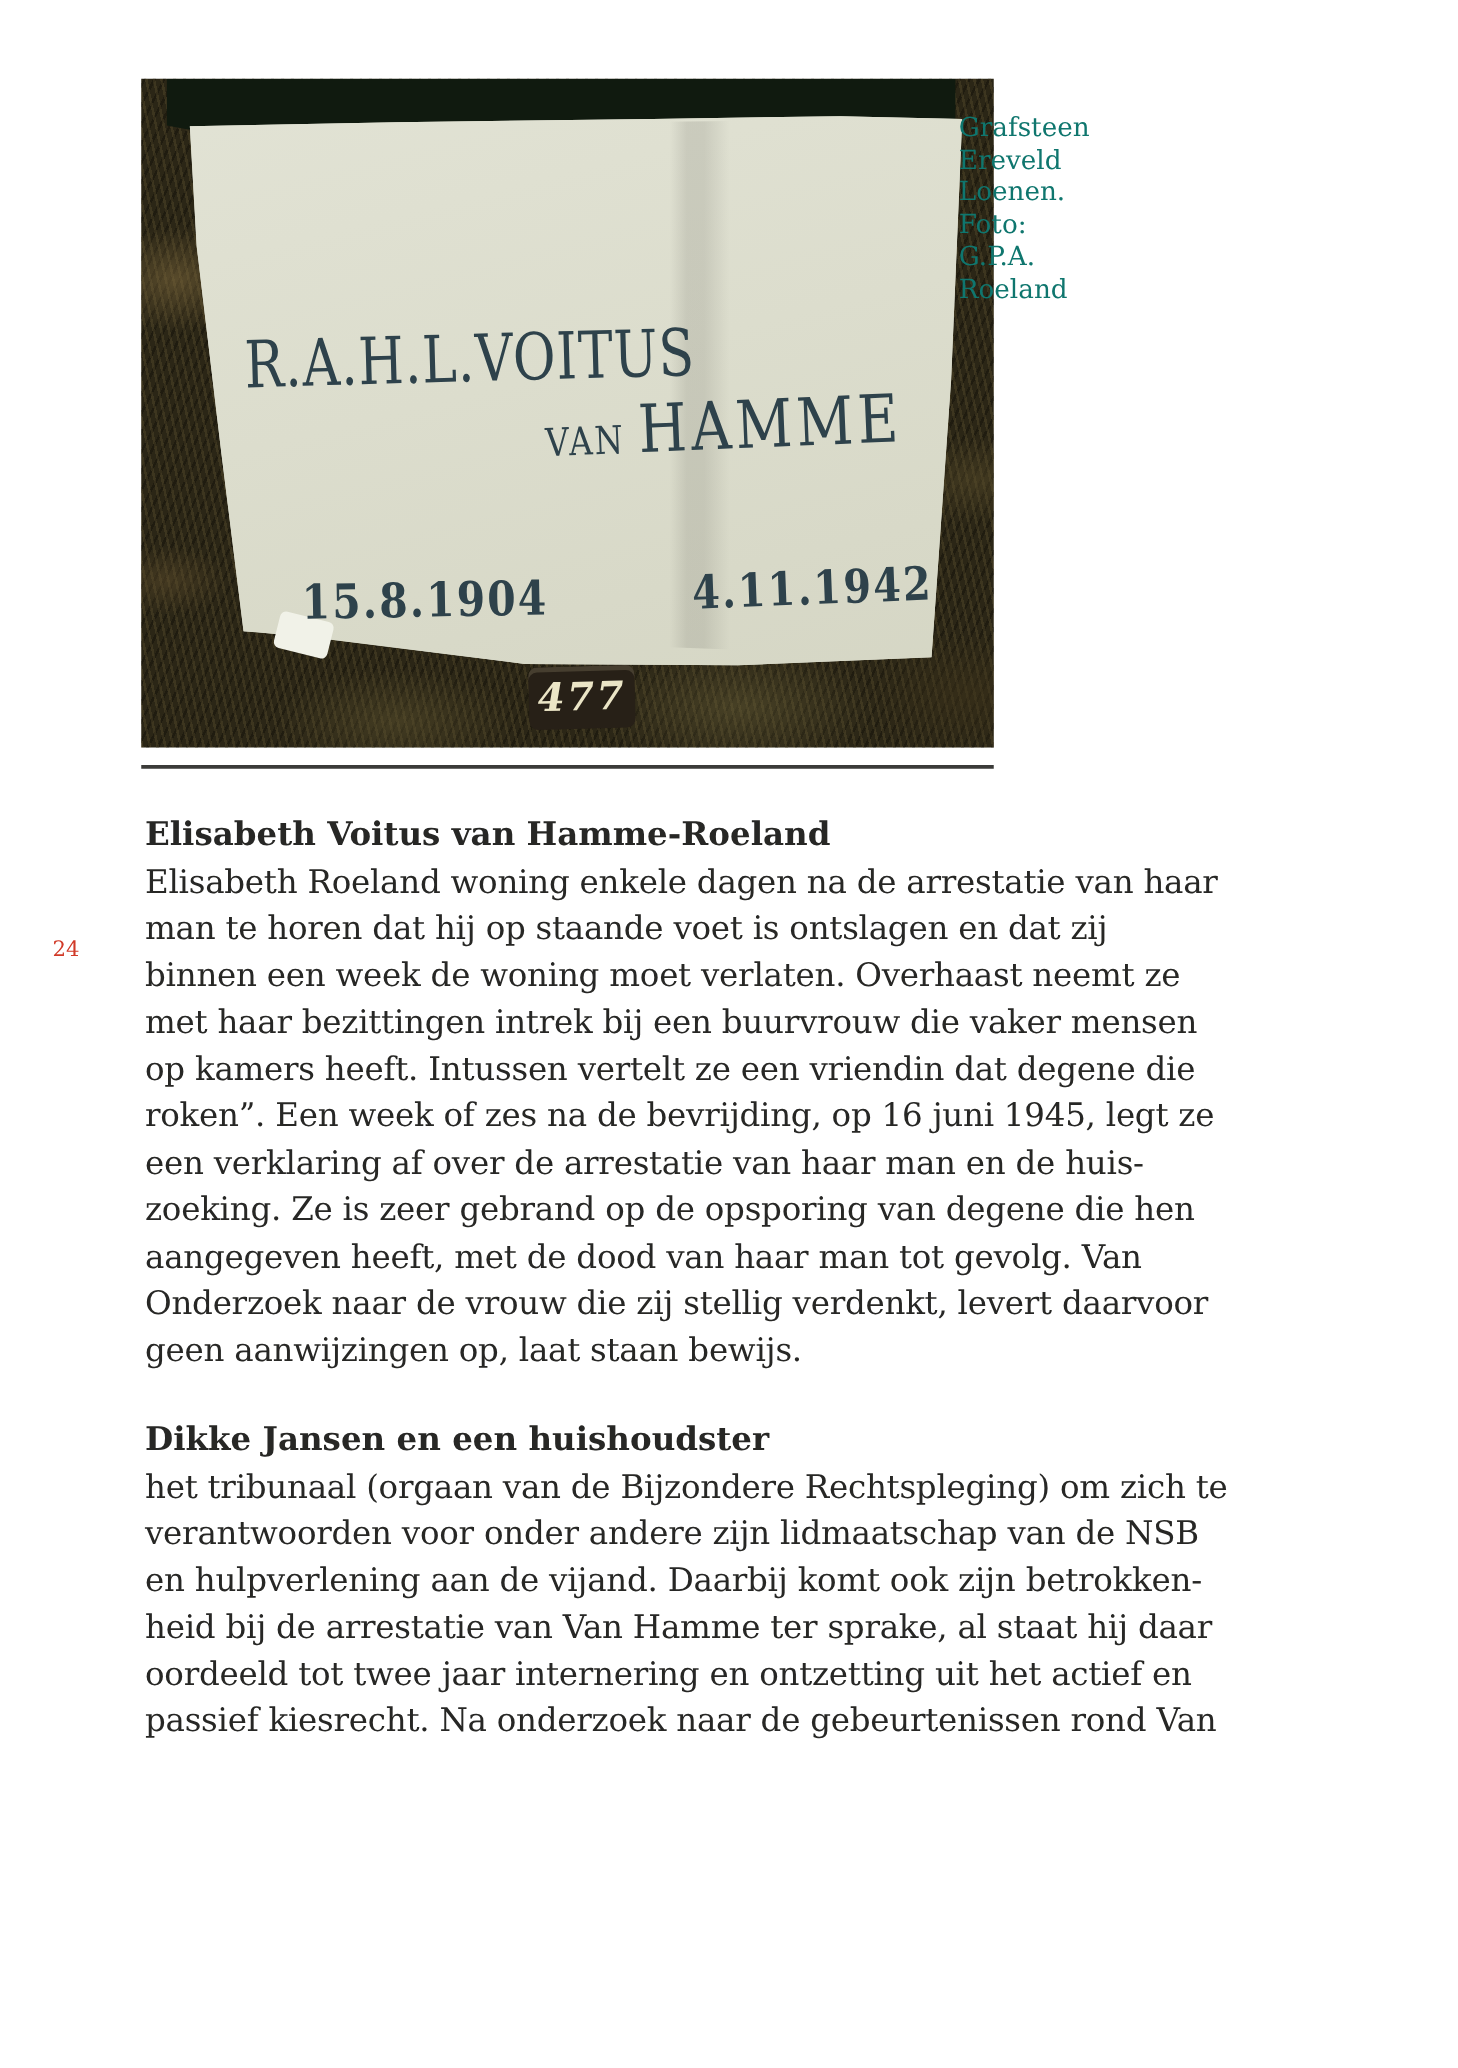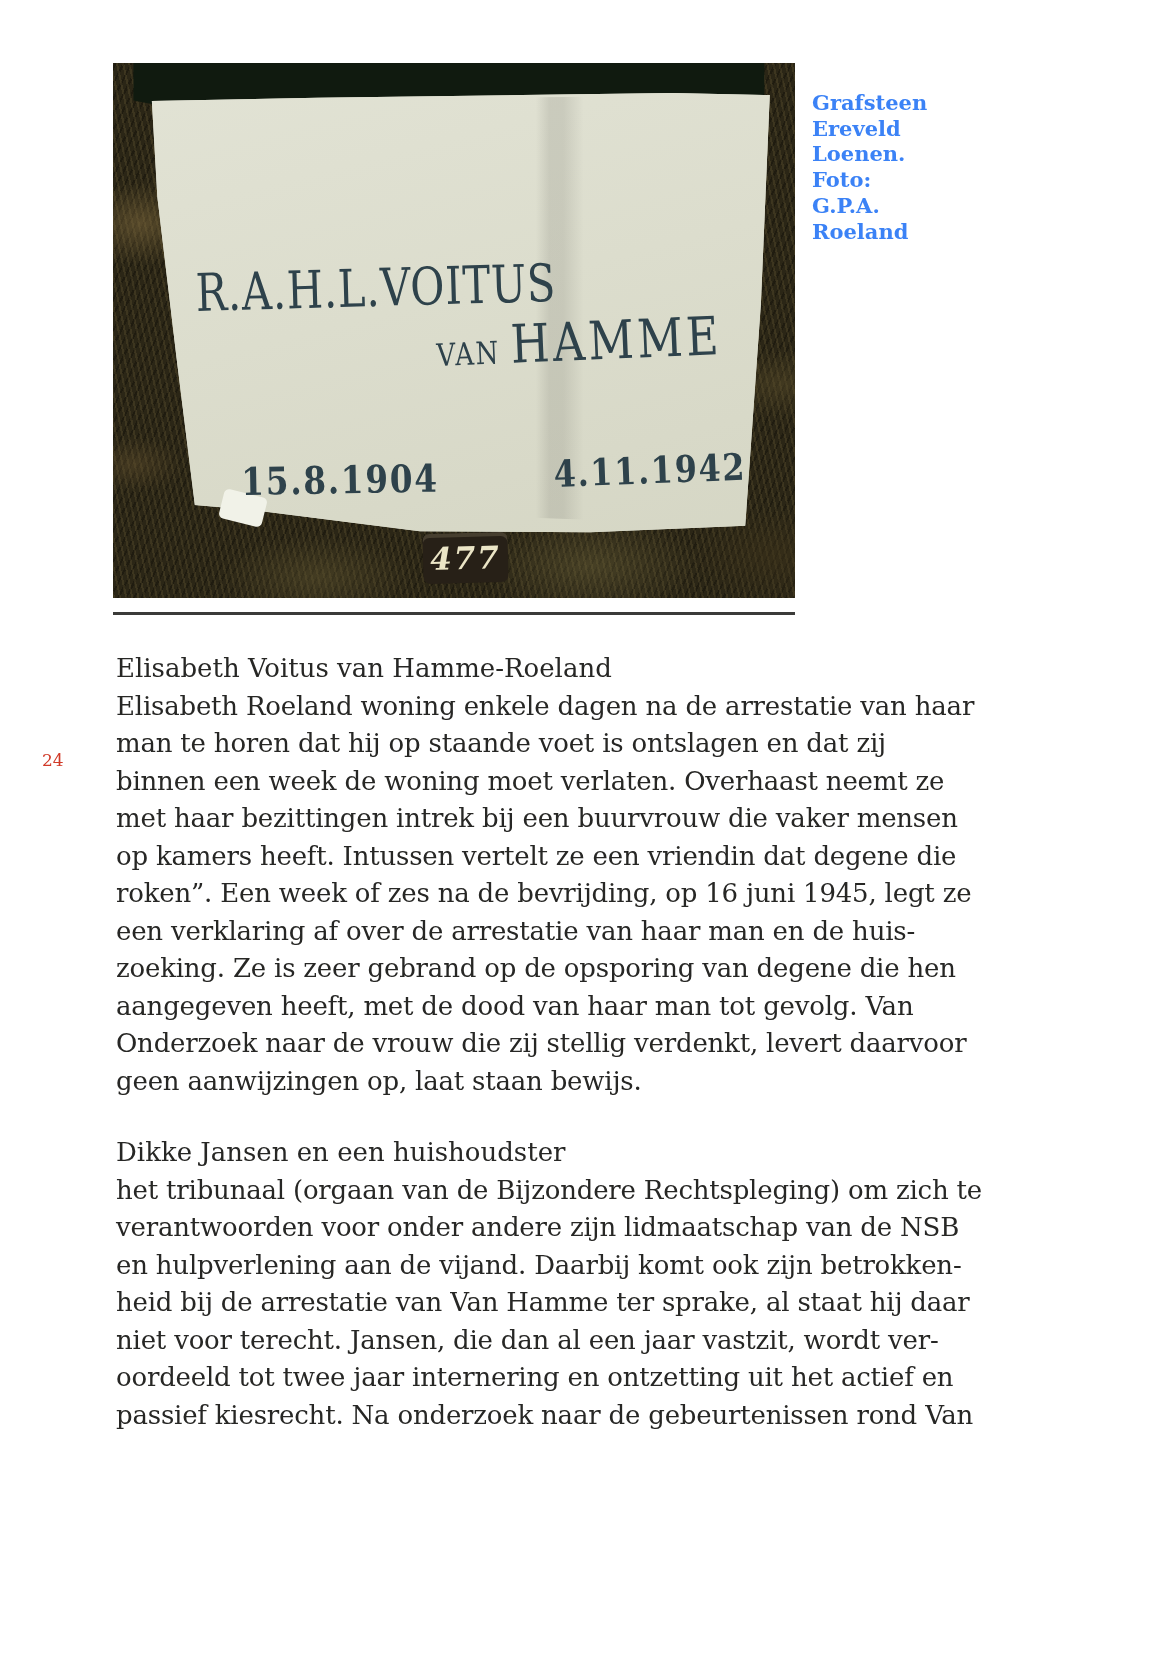--- a/index.html
+++ b/index.html
@@ -59,32 +59,32 @@
   .plaque {
     position:absolute; left:310px; top:470px; width:85px; height:50px;
     background:#272017; border-radius:7px; transform:rotate(-1.5deg);
     box-shadow:inset 0 4px 0 rgba(150,140,110,.28);
     display:flex; align-items:center; justify-content:center;
   }
   .plaque span { color:#ebe5c6; font-size:31px; font-weight:bold; letter-spacing:2px;
                  font-style:italic; line-height:1; }
 
   
-  .caption { position:absolute; left:812px; top:90px; width:140px;
-             font-size:21px; line-height:25.7px; font-weight:bold; color:#3b82f6; }
+  .caption { position:absolute; left:767px; top:90px; width:140px;
+             font-size:21px; line-height:25.7px; font-weight:normal; color:#0f766e; }
 
   
   .rule { position:absolute; left:113px; top:612px; width:682px; height:3px; background:#3b3b39; }
 
   
   .pagenum { position:absolute; left:42px; top:750px; font-size:17px; color:#d13a28; }
 
   
   .content { position:absolute; left:116px; top:650px; width:880px; color:#272725; }
-  .content h2 { font-size:26px; font-weight:normal; line-height:37.5px; }
+  .content h2 { font-size:26px; font-weight:bold; line-height:37.5px; }
   .content .line { font-size:26px; line-height:37.5px; white-space:nowrap; letter-spacing:-0.2px; }
   .content h2.second { margin-top:34px; }
 </style>
 </head>
 <body>
 
 <div class="photo">
   <div class="stone-cap"></div>
   <div class="stone"></div>
   <div class="stone-streak"></div>
@@ -128,17 +128,16 @@
     <div class="line">aangegeven heeft, met de dood van haar man tot gevolg. Van</div>
     <div class="line">Onderzoek naar de vrouw die zij stellig verdenkt, levert daarvoor</div>
     <div class="line">geen aanwijzingen op, laat staan bewijs.</div>
   </div>
   <h2 class="second">Dikke Jansen en een huishoudster</h2>
   <div>
     <div class="line">het tribunaal (orgaan van de Bijzondere Rechtspleging) om zich te</div>
     <div class="line">verantwoorden voor onder andere zijn lidmaatschap van de NSB</div>
     <div class="line">en hulpverlening aan de vijand. Daarbij komt ook zijn betrokken-</div>
     <div class="line">heid bij de arrestatie van Van Hamme ter sprake, al staat hij daar</div>
-    <div class="line">niet voor terecht. Jansen, die dan al een jaar vastzit, wordt ver-</div>
     <div class="line">oordeeld tot twee jaar internering en ontzetting uit het actief en</div>
     <div class="line">passief kiesrecht. Na onderzoek naar de gebeurtenissen rond Van</div>
   </div>
 </div>
 
 </body></html>

